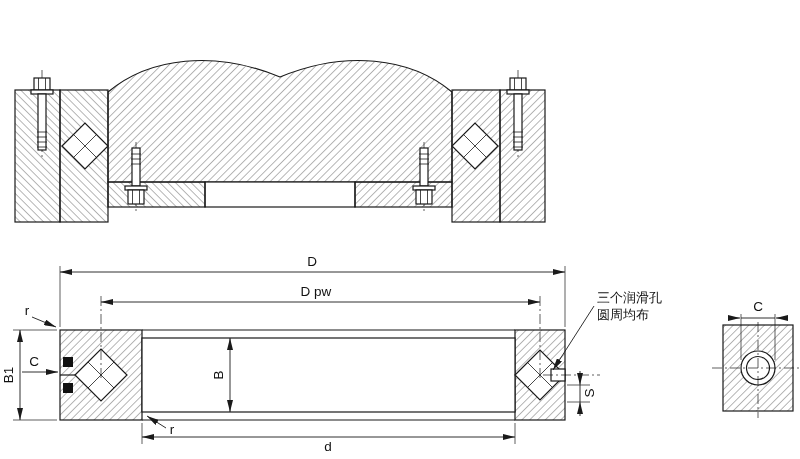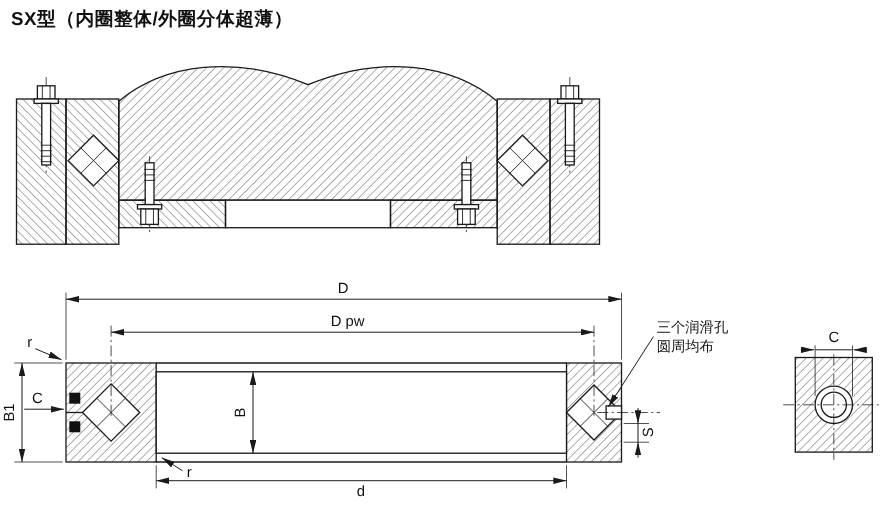--- a/index.html
+++ b/index.html
@@ -18,21 +18,20 @@
   .ext{stroke:#1a1a1a;stroke-width:0.7;fill:none;}
   .cl {stroke:#1a1a1a;stroke-width:0.7;fill:none;stroke-dasharray:10 3 2 3;}
   .solid{fill:#111;stroke:none;}
   .dimtxt{font-family:"Liberation Sans",sans-serif;font-size:13.5px;fill:#111;}
   .anntxt{font-family:"Liberation Sans",sans-serif;font-size:13px;fill:#111;}
 </style>
 </head>
 <body>
 
 <div class="page">
-  <div class="title">SX型（内圈整体/外圈分体超薄）</div>
 
   <svg width="800" height="459" viewBox="0 0 800 459">
     <defs>
       <pattern id="hA" patternUnits="userSpaceOnUse" width="5.5" height="5.5" patternTransform="rotate(45)">
         <line x1="0" y1="0" x2="0" y2="5.5" stroke="#2f2f2f" stroke-width="0.7"></line>
       </pattern>
       <pattern id="hB" patternUnits="userSpaceOnUse" width="5.5" height="5.5" patternTransform="rotate(-45)">
         <line x1="0" y1="0" x2="0" y2="5.5" stroke="#2f2f2f" stroke-width="0.7"></line>
       </pattern>
       <marker id="arr" markerUnits="userSpaceOnUse" markerWidth="12" markerHeight="6" refX="12" refY="3" orient="auto-start-reverse">

